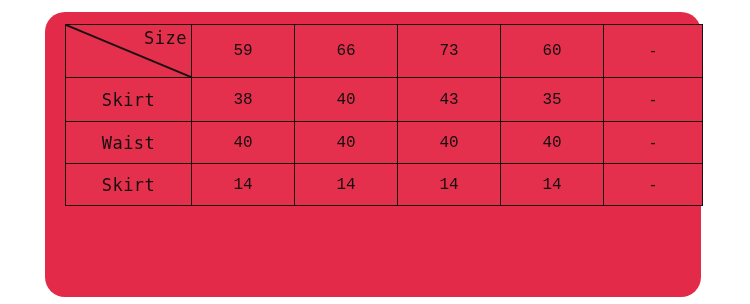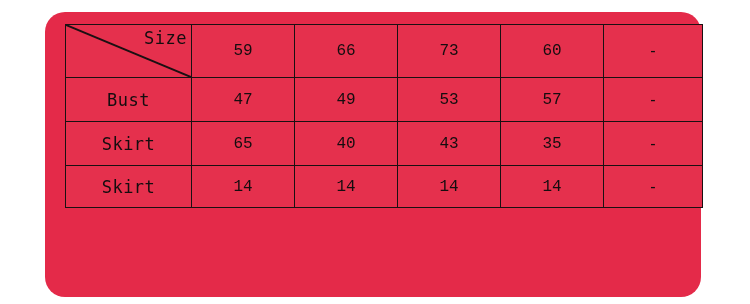--- a/index.html
+++ b/index.html
@@ -140,39 +140,39 @@
             <span class="corner-label">Size</span>
           </div>
         </td>
         <td class="cell-value">59</td>
         <td class="cell-value">66</td>
         <td class="cell-value">73</td>
         <td class="cell-value">60</td>
         <td class="cell-dash">-</td>
       </tr>
 
-      <tr class="r-bust">
-        <td class="row-label">Bust</td>
-        <td class="cell-value">47</td>
-        <td class="cell-value">49</td>
-        <td class="cell-value">53</td>
-        <td class="cell-value">57</td>
-        <td class="cell-dash">-</td>
-      </tr>
 
       <tr class="r-len">
         <td class="row-label">Skirt</td>
-        <td class="cell-value">65</td>
+        <td class="cell-value">38</td>
         <td class="cell-value">40</td>
         <td class="cell-value">43</td>
         <td class="cell-value">35</td>
         <td class="cell-dash">-</td>
       </tr>
 
 
+      <tr class="r-wst">
+        <td class="row-label">Waist</td>
+        <td class="cell-value">40</td>
+        <td class="cell-value">40</td>
+        <td class="cell-value">40</td>
+        <td class="cell-value">40</td>
+        <td class="cell-dash">-</td>
+      </tr>
 
       <tr class="r-skt">
         <td class="row-label">Skirt</td>
         <td class="cell-value">14</td>
         <td class="cell-value">14</td>
         <td class="cell-value">14</td>
         <td class="cell-value">14</td>
         <td class="cell-dash">-</td>
       </tr>
 

